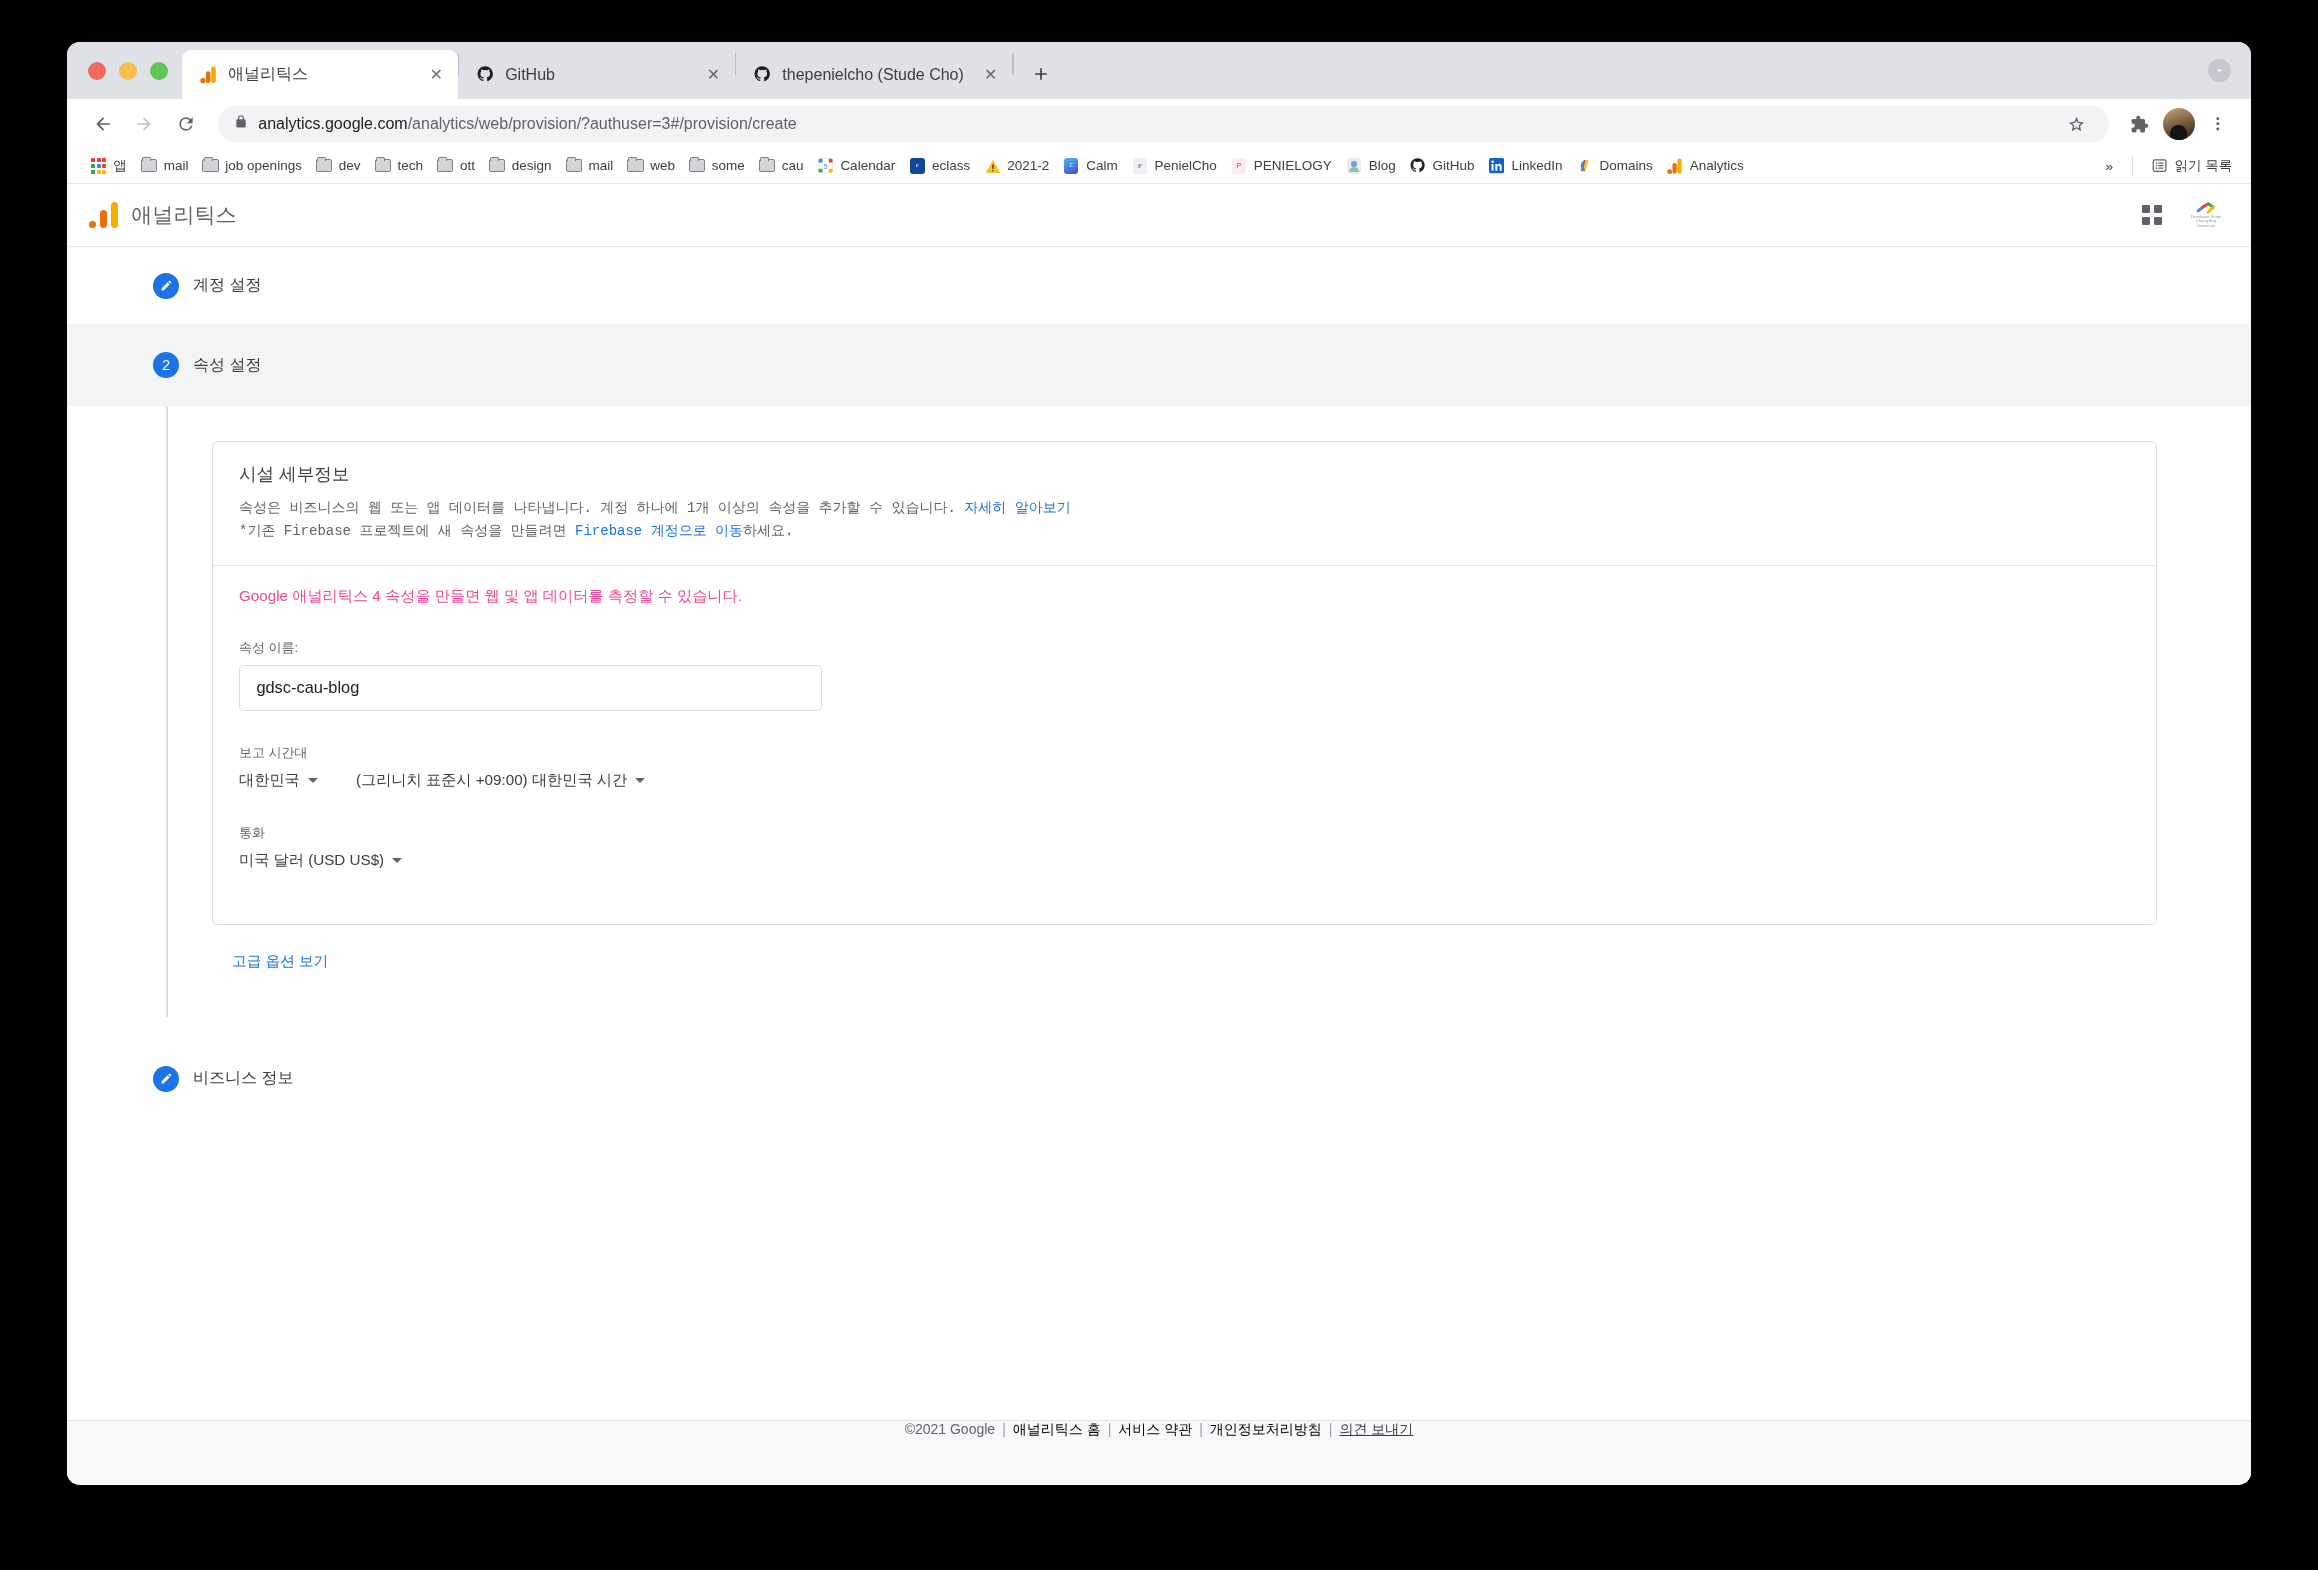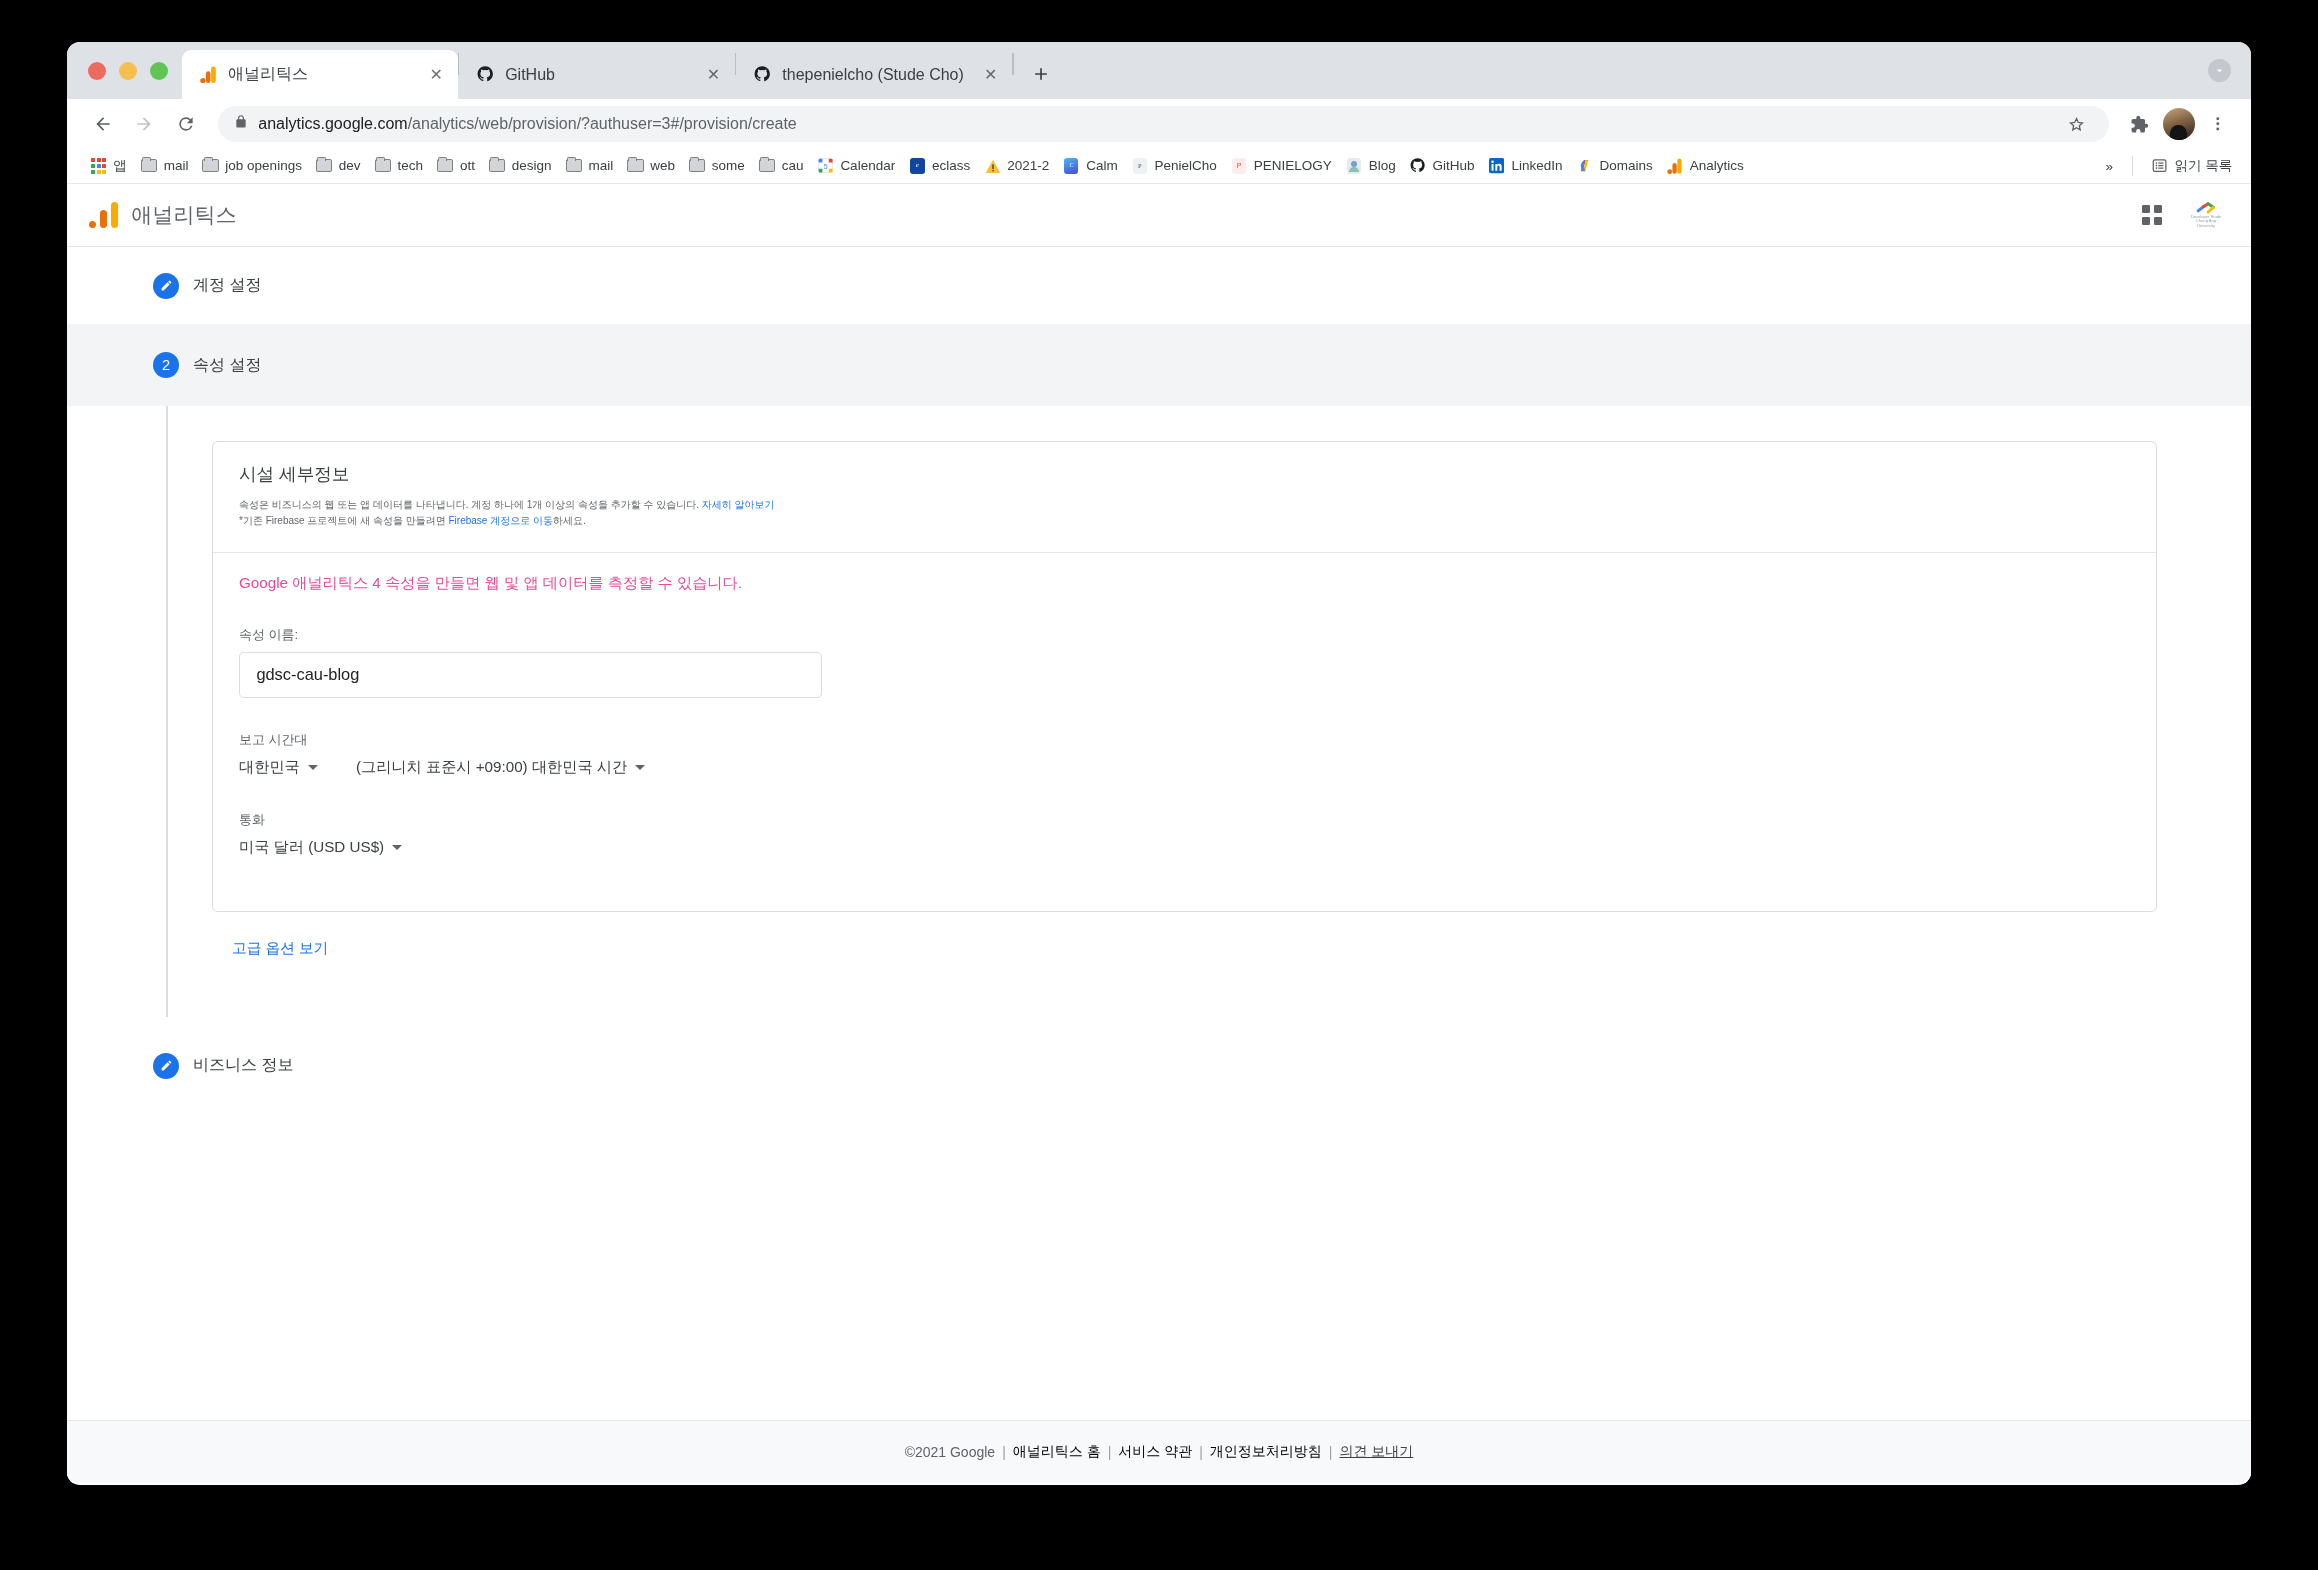--- a/index.html
+++ b/index.html
@@ -169,21 +169,21 @@
   
   .card {
     margin: 35px 94px 0 145px;
     border: 0.6px solid #dadce0;
     border-radius: 5.9px;
     background: #fff;
   }
   .card-sec { padding: 20px 26px 22px 26px; }
   .card-sec + .card-sec { border-top: 0.6px solid #e4e6e9; }
   .card-h { font-size: 17.6px; color: #3c4043; margin-bottom: 10.6px; }
-  .card-p { font-size: 10px; color: #5f6368; line-height: 1.65; }
+  .card-p { font-size: 14px; color: #5f6368; line-height: 1.65; font-family: Liberation Mono, monospace; }
   .lnk { color: #1a73e8; }
 
   .lead { font-size: 15.2px; color: #ec4899; margin-bottom: 32px; }
   .fld-label { font-size: 13px; color: #5f6368; margin-bottom: 8.2px; }
   .txtinput {
     width: 583px; height: 46px;
     border: 0.6px solid #dadce0; border-radius: 4.7px;
     display: flex; align-items: center; padding: 0 16.4px;
     font-size: 16.4px; color: #202124;
     background: #fff;
@@ -206,21 +206,21 @@
   }
   .btn.primary { background: #1a73e8; color: #fff; }
   .btn.secondary { background:#fff; color:#1a73e8; border: 0.6px solid #dadce0; }
 
   
   .ga-footer {
     position: absolute; left: 0; right: 0; bottom: 0;
     height: 63px;
     background: #f8f9fa;
     border-top: 0.6px solid #e3e5e8;
-    display: flex; align-items: center; justify-content: center;
+    display: flex; justify-content: center;
     font-size: 14px; color: #5f6368;
     gap: 0;
   }
   .ga-footer a { color: #000000; text-decoration: none; }
   .fsep { color:#9aa0a6; padding: 0 7px; }
   .feedback { color:#3c4043; text-decoration: underline; }
 </style>
 </head>
 <body>
 

